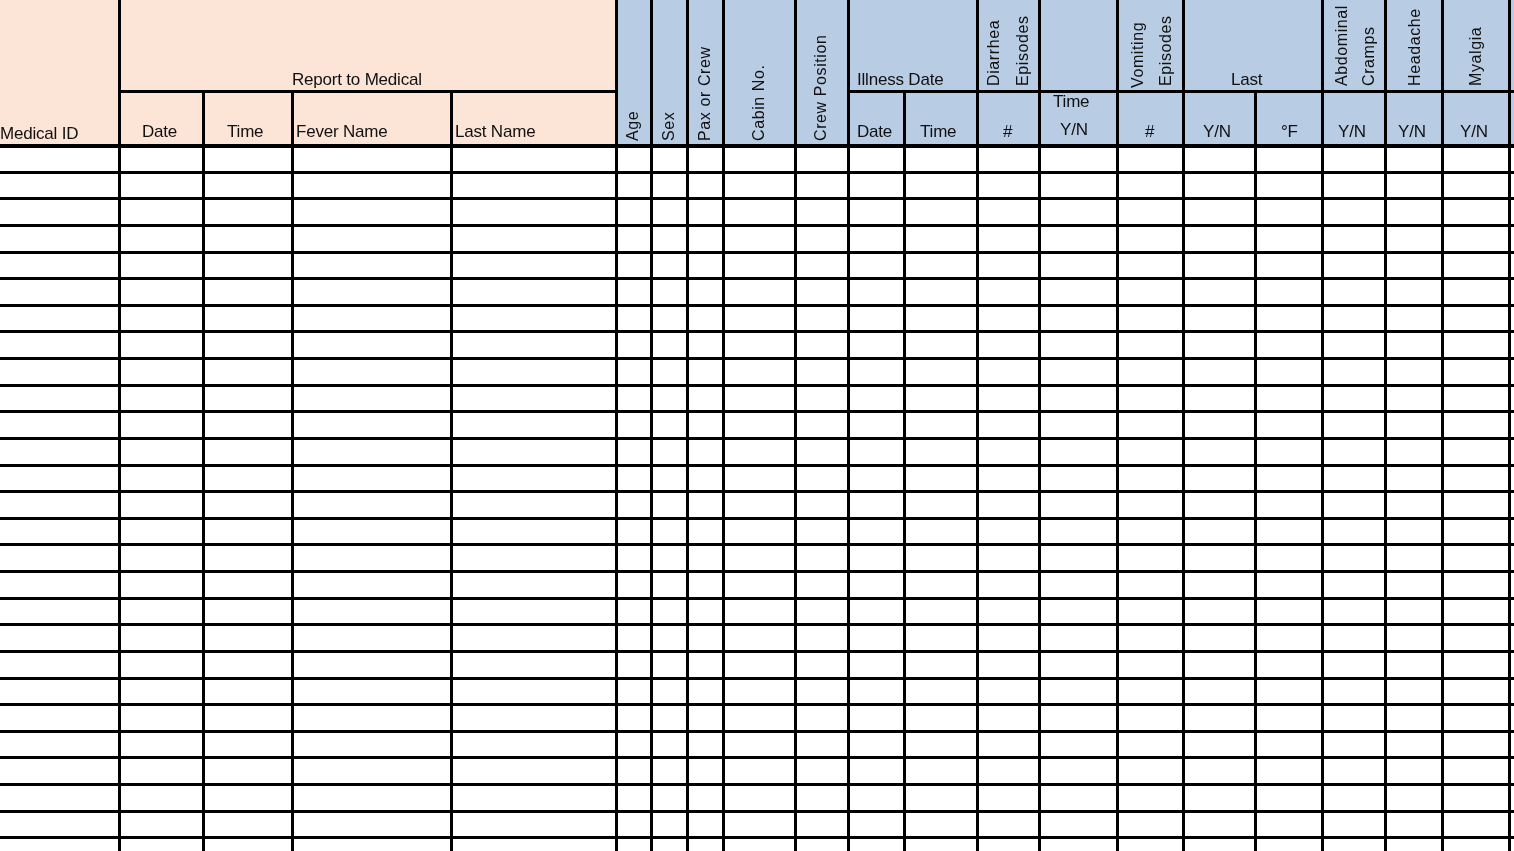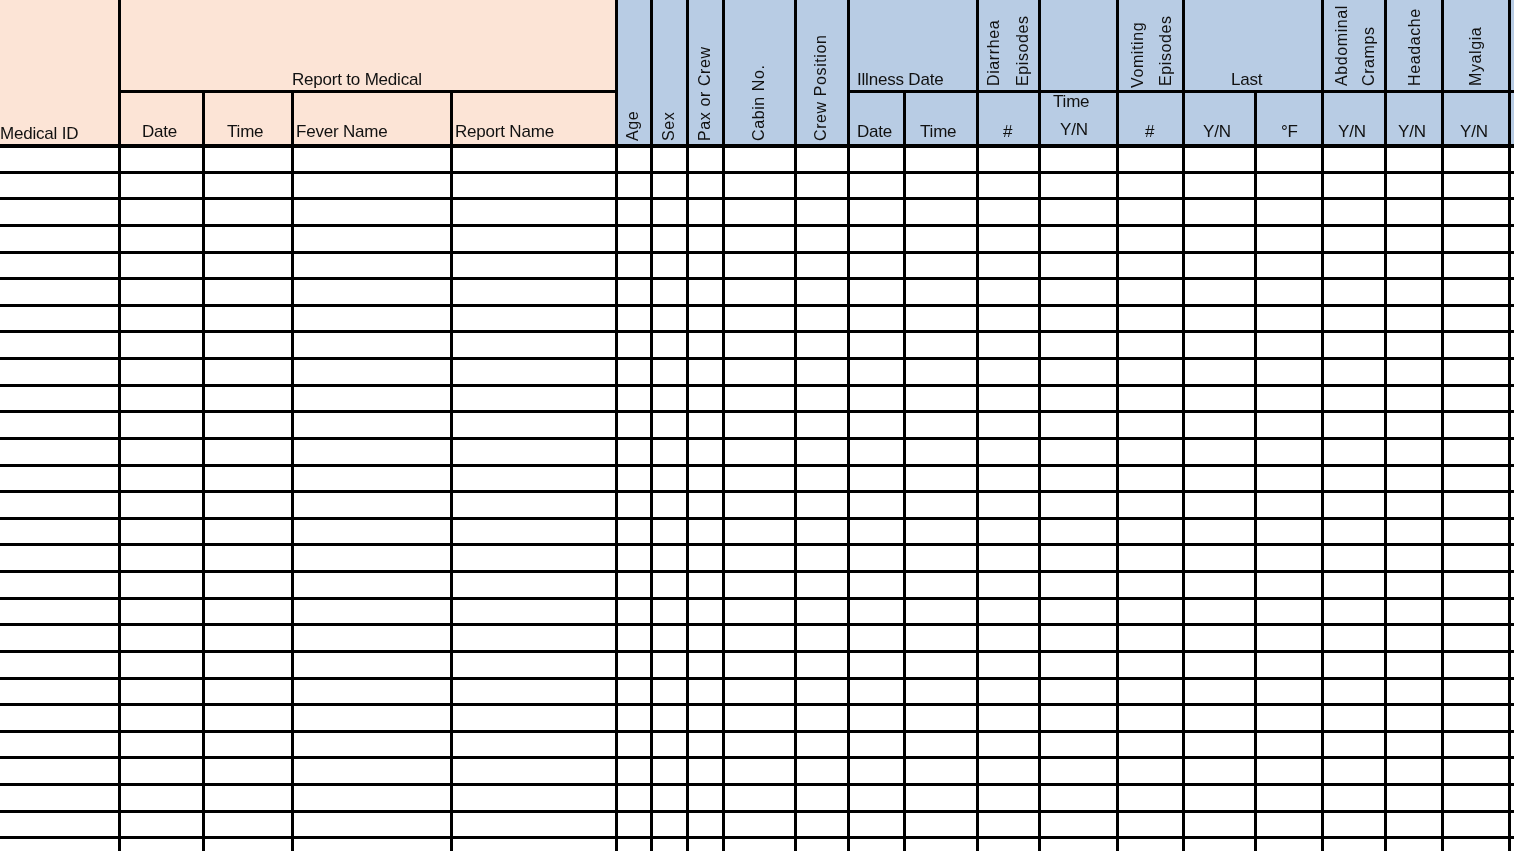--- a/index.html
+++ b/index.html
@@ -23,21 +23,21 @@
 <div class="sheet">
 
   <div class="cell peach" style="left:0;top:0;width:616px;height:145px;"></div>
   <div class="cell blue" style="left:616px;top:0;width:898px;height:145px;"></div>
 
   <div class="label" style="left:0;top:124px;">Medical ID</div>
   <div class="label" style="left:292px;top:70px;">Report to Medical</div>
   <div class="label" style="left:142px;top:122px;">Date</div>
   <div class="label" style="left:227px;top:122px;">Time</div>
   <div class="label" style="left:296px;top:122px;">Fever Name</div>
-  <div class="label" style="left:455px;top:122px;">Report Name</div>
+  <div class="label" style="left:455px;top:122px;">Last Name</div>
 
   <div class="vert" style="left:624px;top:141px;">Age</div>
   <div class="vert" style="left:660px;top:141px;">Sex</div>
   <div class="vert" style="left:696px;top:141px;">Pax or Crew</div>
   <div class="vert" style="left:750px;top:141px;">Cabin No.</div>
   <div class="vert" style="left:812px;top:141px;">Crew Position</div>
 
   <div class="label" style="left:857px;top:70px;">Illness Date</div>
   <div class="label" style="left:857px;top:122px;">Date</div>
   <div class="label" style="left:920px;top:122px;">Time</div>

